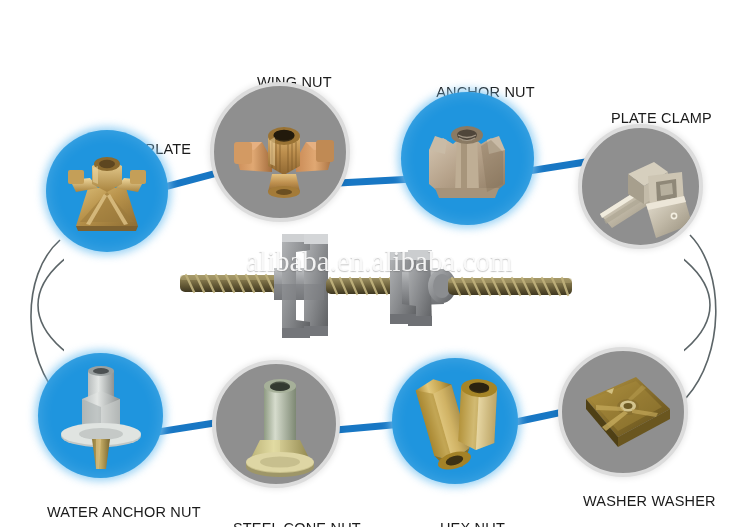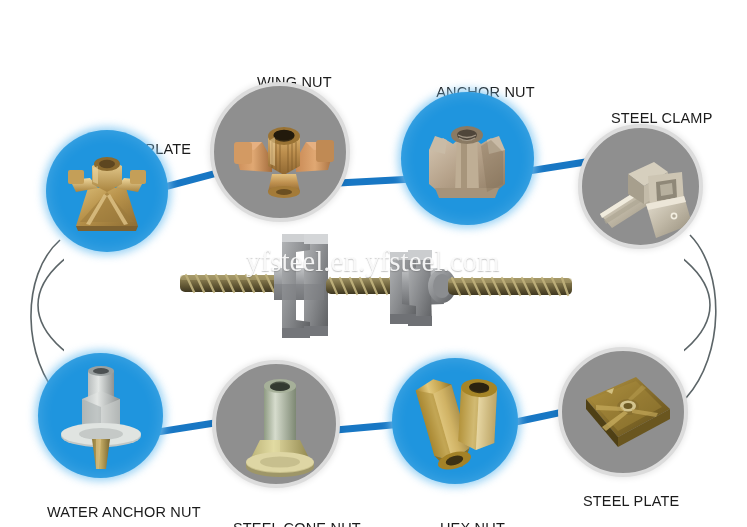--- a/index.html
+++ b/index.html
@@ -231,21 +231,21 @@
         </g>
 
         <path d="M34 96 L98 96 L94 106 L38 106 Z" fill="#a6937a"></path>
 
         <path d="M80 54 L90 48 L102 60 L102 92 L86 100 Z" fill="#7e6c55" opacity="0.32"></path>
       </svg>
     </div>
   </div>
 
   <div class="label" style="left:594px; top:88px;">
-    <span>STEEL CLAMP</span>
+    <span>PLATE CLAMP</span>
   </div>
   <div class="node gray" style="left:578px; top:124px; width:125px; height:125px;">
     <div class="art">
       <svg viewBox="0 0 125 125" width="125" height="125" xmlns="http://www.w3.org/2000/svg">
         <defs>
           <linearGradient id="steel4" x1="0" y1="0" x2="1" y2="1">
             <stop offset="0%" stop-color="#e6e0d2"></stop>
             <stop offset="50%" stop-color="#c0b8a6"></stop>
             <stop offset="100%" stop-color="#938b79"></stop>
           </linearGradient>
@@ -327,21 +327,21 @@
       <rect x="272" y="50" width="124" height="17" rx="5" fill="url(#rodG)"></rect>
       <g opacity="0.85">
         <path d="M276 50 L284 67 M286 50 L294 67 M296 50 L304 67 M306 50 L314 67
                  M316 50 L324 67 M326 50 L334 67 M336 50 L344 67 M346 50 L354 67
                  M356 50 L364 67 M366 50 L374 67 M376 50 L384 67 M386 50 L392 67" stroke="#c7b983" stroke-width="2.3" stroke-linecap="round"></path>
       </g>
       <rect x="272" y="50" width="124" height="5" rx="2.5" fill="#b8ab76" opacity="0.4"></rect>
     </svg>
   </div>
 
-  <div class="watermark" style="left:246px; top:245px;">yfsteel.en.yfsteel.com</div>
+  <div class="watermark" style="left:246px; top:245px;">alibaba.en.alibaba.com</div>
 
   <div class="node blue" style="left:38px; top:353px; width:125px; height:125px;">
     <div class="art">
       <svg viewBox="0 0 125 125" width="125" height="125" xmlns="http://www.w3.org/2000/svg">
         <defs>
           <linearGradient id="zinc5" x1="0" y1="0" x2="1" y2="0">
             <stop offset="0%" stop-color="#b8bdbd"></stop>
             <stop offset="40%" stop-color="#e3e6e4"></stop>
             <stop offset="100%" stop-color="#8d9292"></stop>
           </linearGradient>
@@ -476,16 +476,16 @@
         <path d="M62 60 L40 76 L44 80 L66 62 Z" fill="#c6ab5c" opacity="0.8"></path>
         <path d="M60 56 L34 54 L34 59 L62 60 Z" fill="#c6ab5c" opacity="0.7"></path>
         <path d="M70 58 L96 62 L94 66 L70 62 Z" fill="#c6ab5c" opacity="0.65"></path>
         <path d="M66 48 L80 34 L84 37 L69 50 Z" fill="#b99f52" opacity="0.5"></path>
 
         <path d="M44 40 L52 37 L50 43 Z" fill="#e3d49a" opacity="0.75"></path>
       </svg>
     </div>
   </div>
   <div class="label" style="left:566px; top:471px;">
-    <span>STEEL PLATE</span>
+    <span>WASHER WASHER</span>
   </div>
 
 </div>
 
 </body></html>

